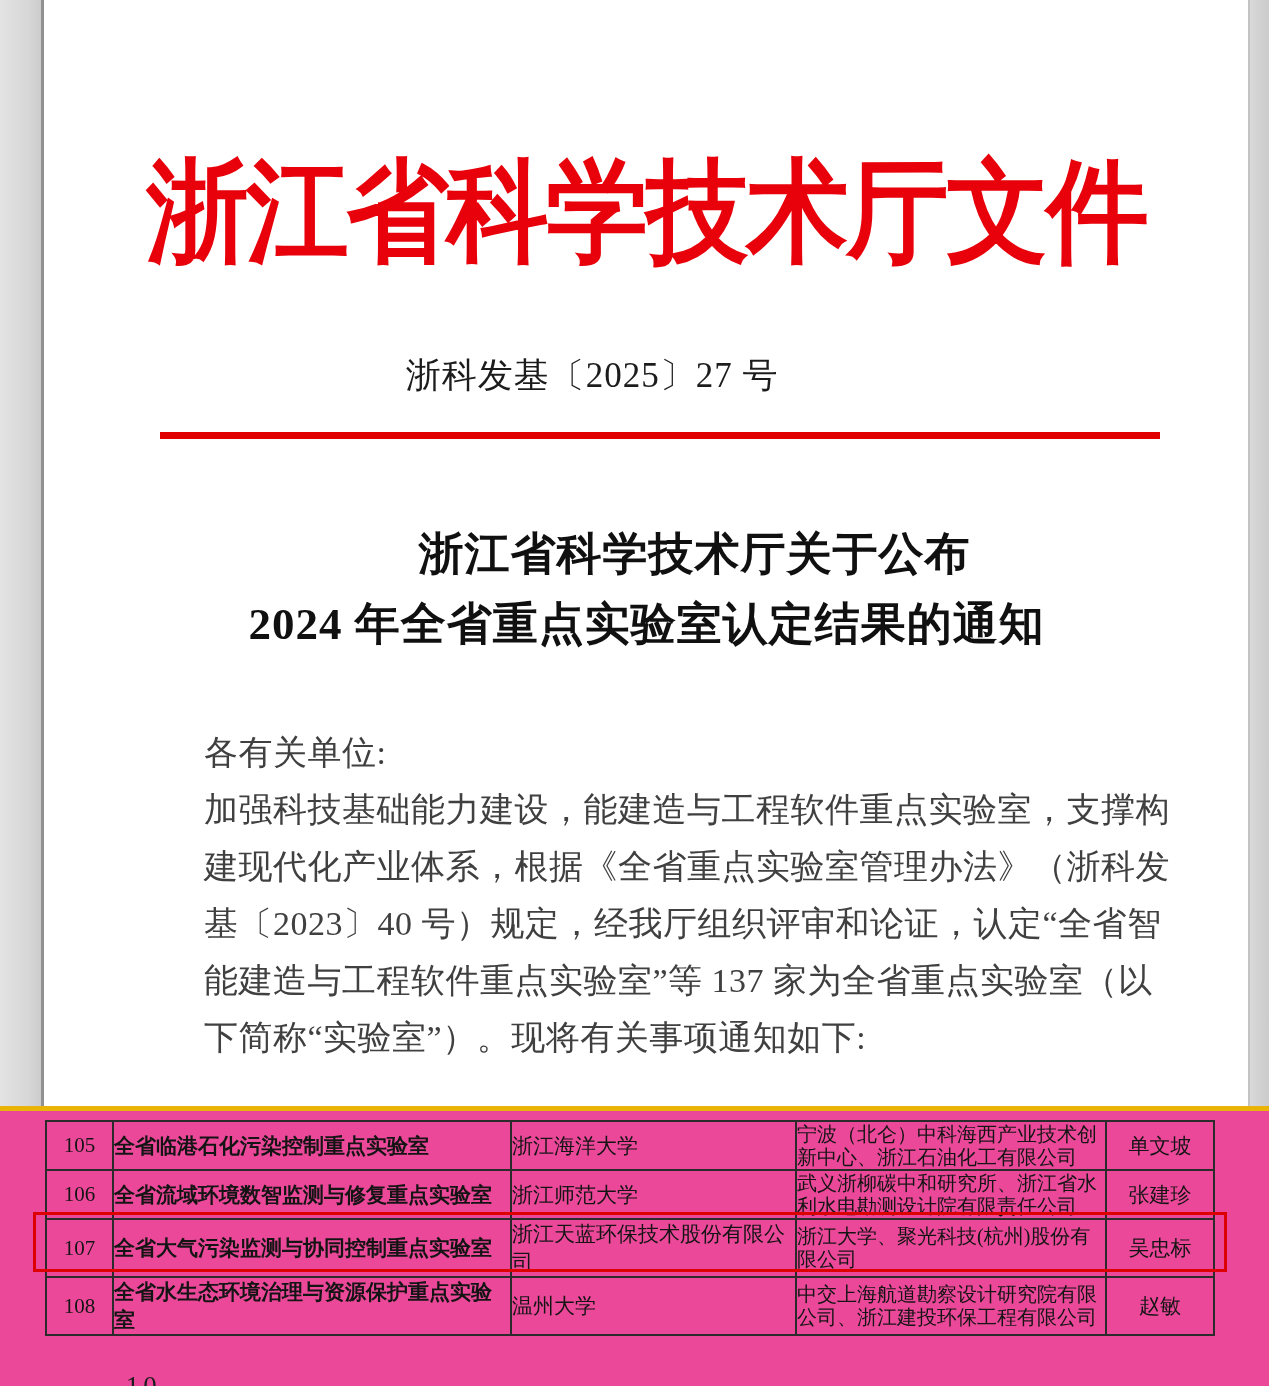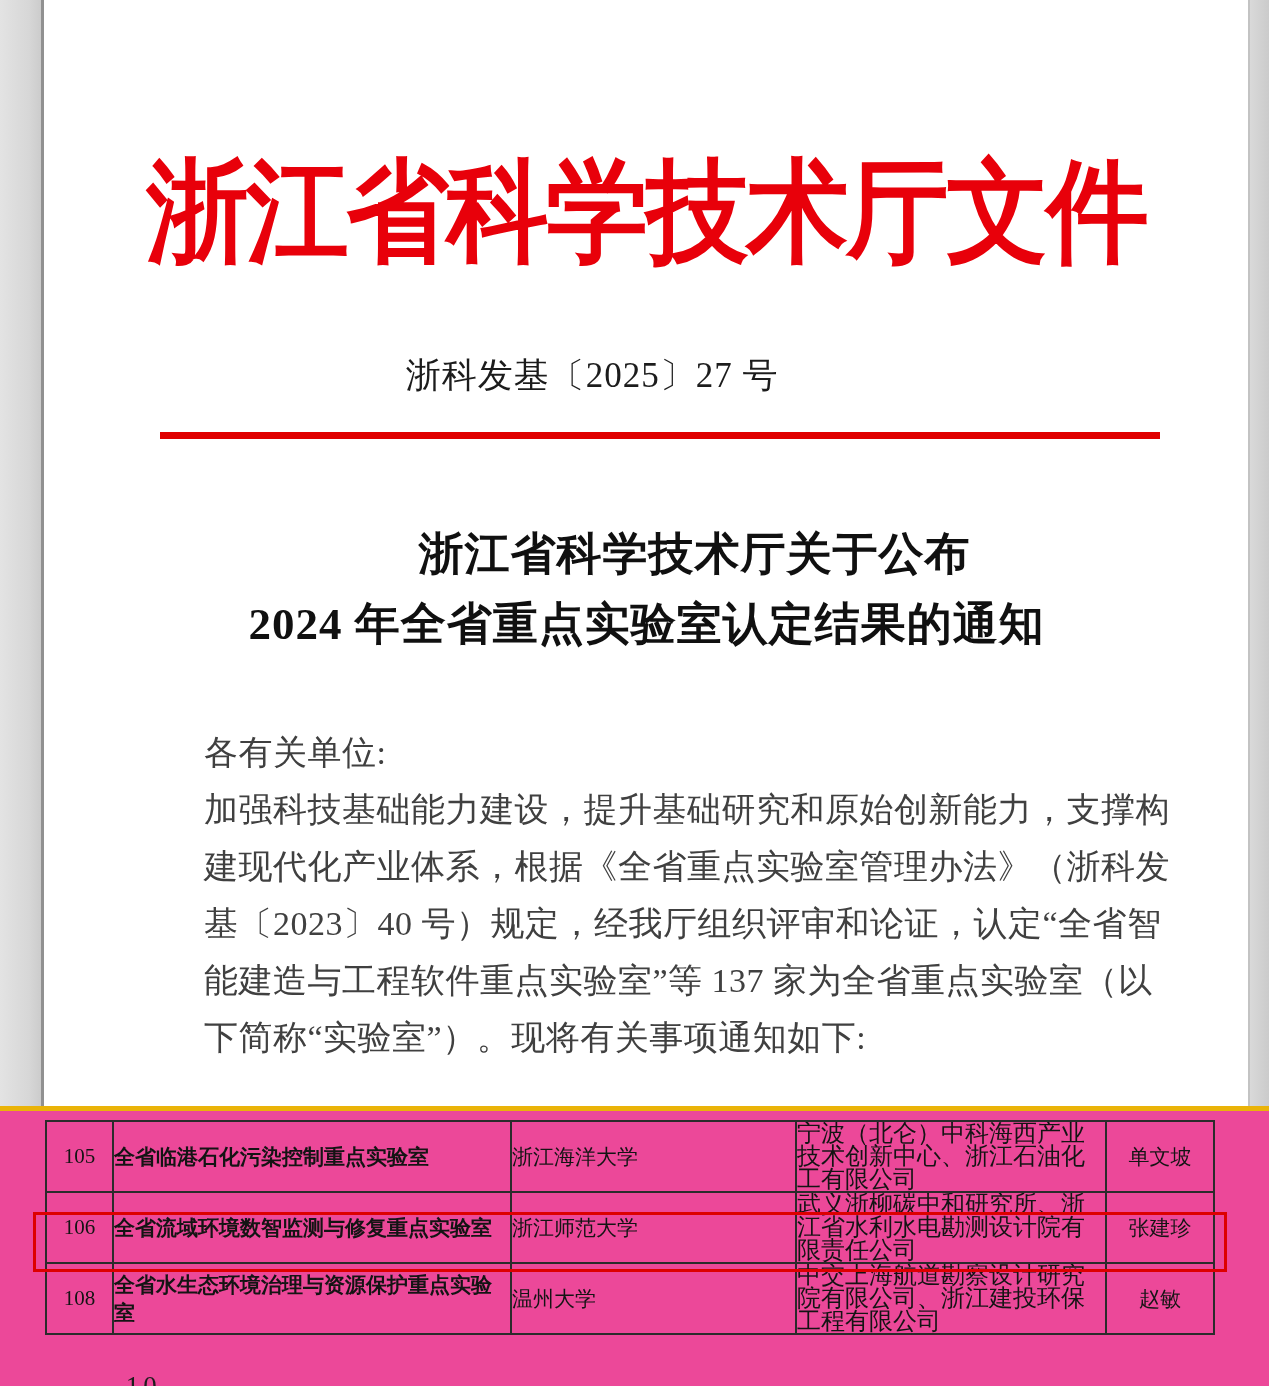--- a/index.html
+++ b/index.html
@@ -54,21 +54,21 @@
   }
   table.doc-table {
     position:absolute; left:45px; top:9px; width:1168px;
     border-collapse:collapse; table-layout:fixed;
     font-size:21px; color:#141414;
   }
   .doc-table td { border:2px solid #2b2b2b; height:47px; padding:0; overflow:hidden; }
   .c-num   { text-align:center; }
   .c-lab   { padding-left:28px;font-weight:bold; }
   .c-inst  { padding-left:26px; }
-  .c-part  { padding:2px 4px 2px 13px; font-size:24px; line-height:23px; }
+  .c-part  { padding:2px 4px 2px 13px; font-size:20px; line-height:23px; }
   .c-person{ text-align:center; }
   .highlight-box {
     position:absolute; left:33px; top:101px; width:1194px; height:60px;
     border:3px solid var(--highlight-red,#e00000); box-sizing:border-box;
     pointer-events:none;
   }
   .page-num {
     position:absolute; left:84px; top:1324px; font-size:27px;
     color:#1d1d1d; letter-spacing:4px; white-space:nowrap;margin-top:47px;
   }
@@ -81,21 +81,21 @@
 
 <div class="red-title">浙江省科学技术厅文件</div>
 <div class="doc-number">浙科发基〔2025〕27 号</div>
 <div class="red-rule"></div>
 
 <div class="notice-title l1">浙江省科学技术厅关于公布</div>
 <div class="notice-title l2">2024 年全省重点实验室认定结果的通知</div>
 
 <div class="body-block">
   <div class="body-line">各有关单位:</div>
-  <div class="body-line">加强科技基础能力建设，提升基础研究和原始创新能力，支撑构</div>
+  <div class="body-line">加强科技基础能力建设，能建造与工程软件重点实验室，支撑构</div>
   <div class="body-line">建现代化产业体系，根据《全省重点实验室管理办法》（浙科发</div>
   <div class="body-line">基〔2023〕40 号）规定，经我厅组织评审和论证，认定“全省智</div>
   <div class="body-line">能建造与工程软件重点实验室”等 137 家为全省重点实验室（以</div>
   <div class="body-line">下简称“实验室”）。现将有关事项通知如下:</div>
 </div>
 
 <div class="snippet">
   <table class="doc-table">
     <colgroup>
       <col style="width:67px">
@@ -113,20 +113,27 @@
       <td class="c-person">单文坡</td>
     </tr>
     <tr>
       <td class="c-num">106</td>
       <td class="c-lab">全省流域环境数智监测与修复重点实验室</td>
       <td class="c-inst">浙江师范大学</td>
       <td class="c-part">武义浙柳碳中和研究所、浙江省水利水电勘测设计院有限责任公司</td>
       <td class="c-person">张建珍</td>
     </tr>
     <tr>
+      <td class="c-num">107</td>
+      <td class="c-lab">全省大气污染监测与协同控制重点实验室</td>
+      <td class="c-inst">浙江天蓝环保技术股份有限公司</td>
+      <td class="c-part">浙江大学、聚光科技(杭州)股份有限公司</td>
+      <td class="c-person">吴忠标</td>
+    </tr>
+    <tr>
       <td class="c-num">108</td>
       <td class="c-lab">全省水生态环境治理与资源保护重点实验室</td>
       <td class="c-inst">温州大学</td>
       <td class="c-part">中交上海航道勘察设计研究院有限公司、浙江建投环保工程有限公司</td>
       <td class="c-person">赵敏</td>
     </tr>
   </tbody>
     </table>
   <div class="highlight-box"></div>
 </div>

